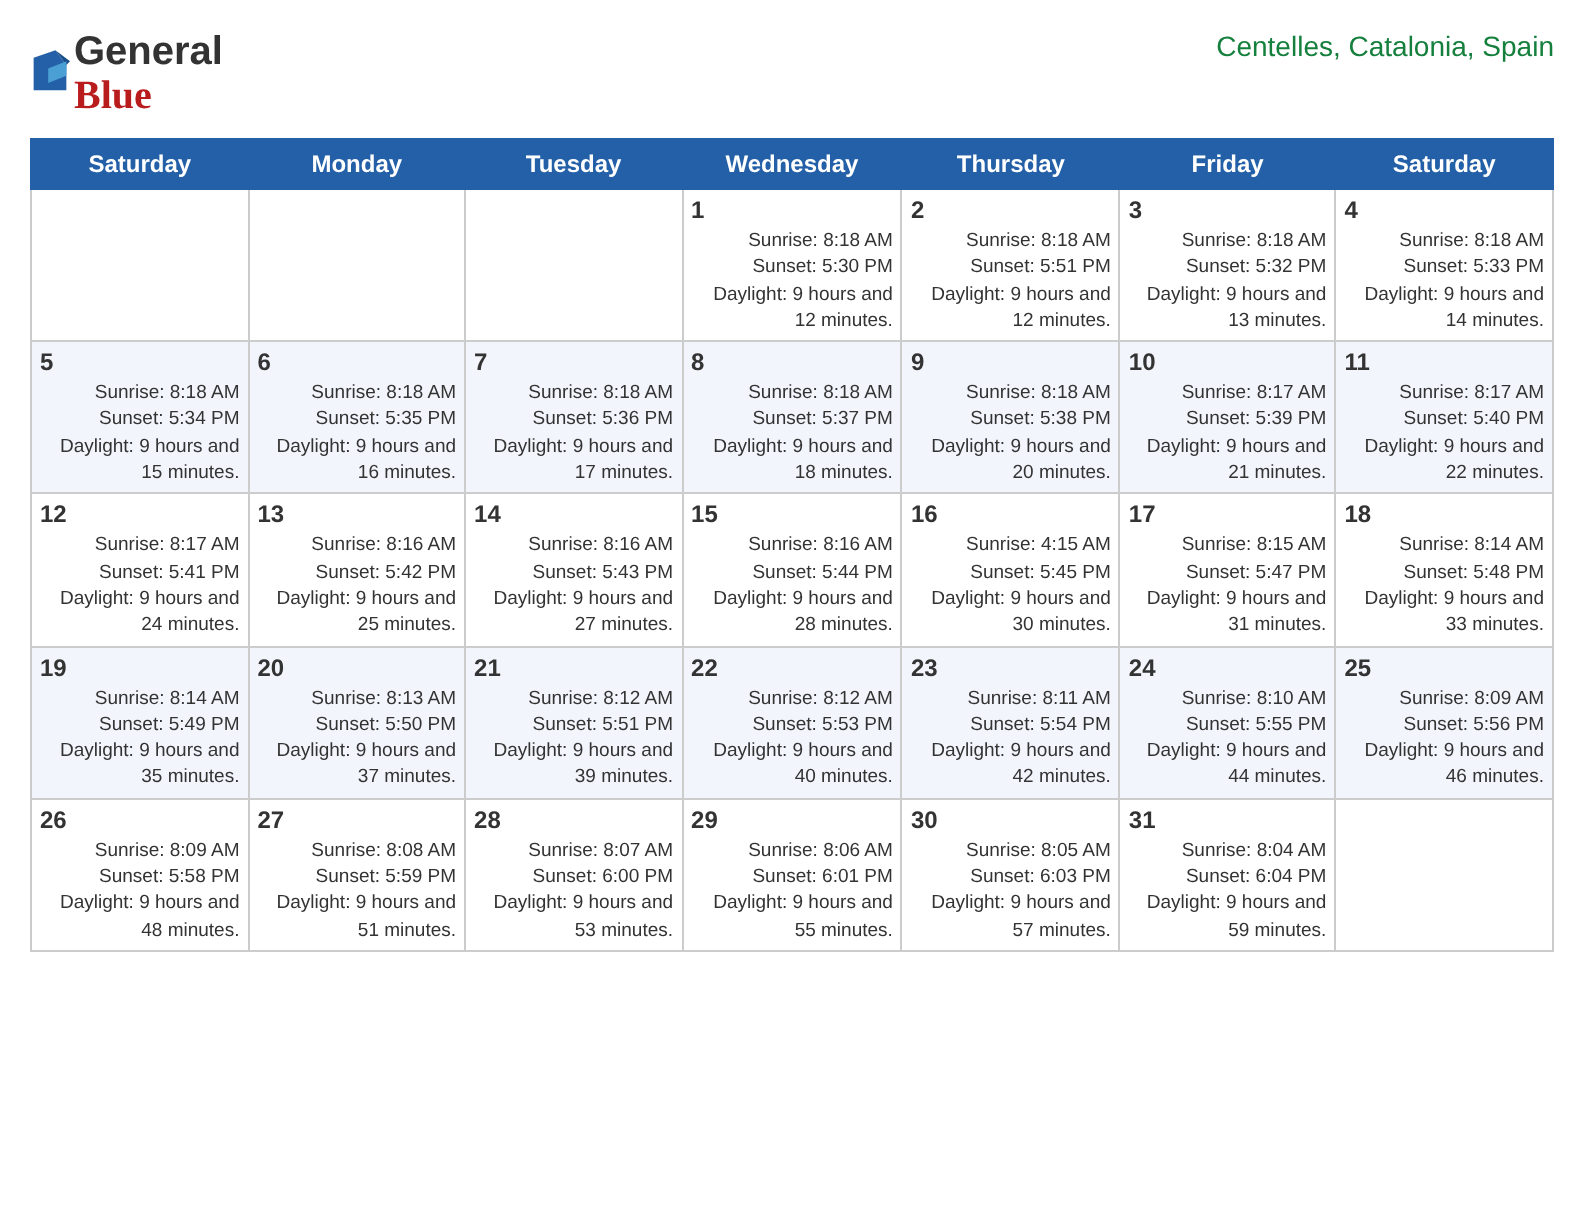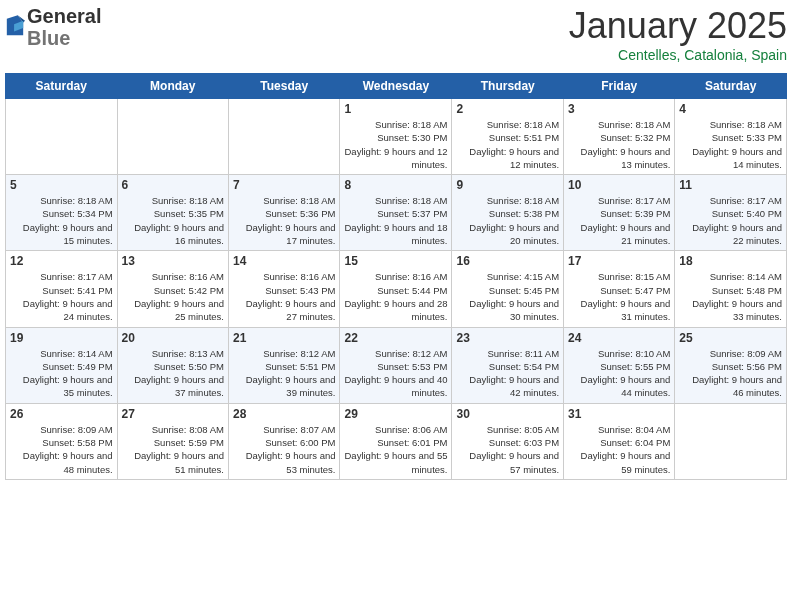--- a/index.html
+++ b/index.html
@@ -1,21 +1,21 @@
 <!DOCTYPE html>
 <html><head>
   <meta charset="utf-8">
   <style>
     * { box-sizing: border-box; margin: 0; padding: 0; }
     body { font-family: Arial, sans-serif; background: #fff; width: 792px; min-height: 612px; }
-    .page { width: 792px; padding: 5px; background: #fff; }
+    .page { width: 792px; padding: 15px; background: #fff; }
     .header { display: flex; justify-content: space-between; align-items: flex-start; margin-bottom: 10px; }
     .logo { display: flex; align-items: center; }
     .logo-text { font-size: 20px; font-weight: bold; color: #333; line-height: 1.1; }
-    .logo-text .blue { color: #737373; }
+    .logo-text .blue { color: #b91c1c; font-family: Liberation Serif, serif; }
     .logo-icon { width: 20px; height: 24px; margin-right: 2px; }
     .title-block { text-align: right; }
     .month-title { font-size: 36px; font-weight: normal; color: #333; }
     .location { font-size: 14px; color: #15803d; }
     table { width: 100%; border-collapse: collapse; }
     th { background-color: #2460a7; color: #fff; text-align: center; padding: 5px 3px; font-size: 12px; border: 1px solid #2460a7; }
     td { border: 1px solid #ccc; vertical-align: top; padding: 3px 4px; font-size: 10px; color: #333; width: 113px; min-height: 80px; }
     .day-num { font-size: 12px; font-weight: bold; display: block; margin-bottom: 2px; }
     .cell-content { font-size: 9.5px; line-height: 1.4; color: #333; text-align: right; }
     .empty { background: #f9f9f9; }
@@ -33,21 +33,20 @@
         <polygon points="2,4 14,0 20,8 20,22 2,22" fill="#2460a7"></polygon>
         <polygon points="14,0 22,6 20,8" fill="#1a4f8a"></polygon>
         <polygon points="10,10 20,6 20,14 10,18" fill="#4a9fd4"></polygon>
       </svg>
       <div class="logo-text">
         <div><span>General</span></div>
         <div><span class="blue">Blue</span></div>
       </div>
     </div>
     <div class="title-block">
-      <div class="month-title">January 2025</div>
       <div class="location">Centelles, Catalonia, Spain</div>
     </div>
   </div>
 
   <table>
     <thead>
       <tr>
         <th>Saturday</th>
         <th>Monday</th>
         <th>Tuesday</th>

